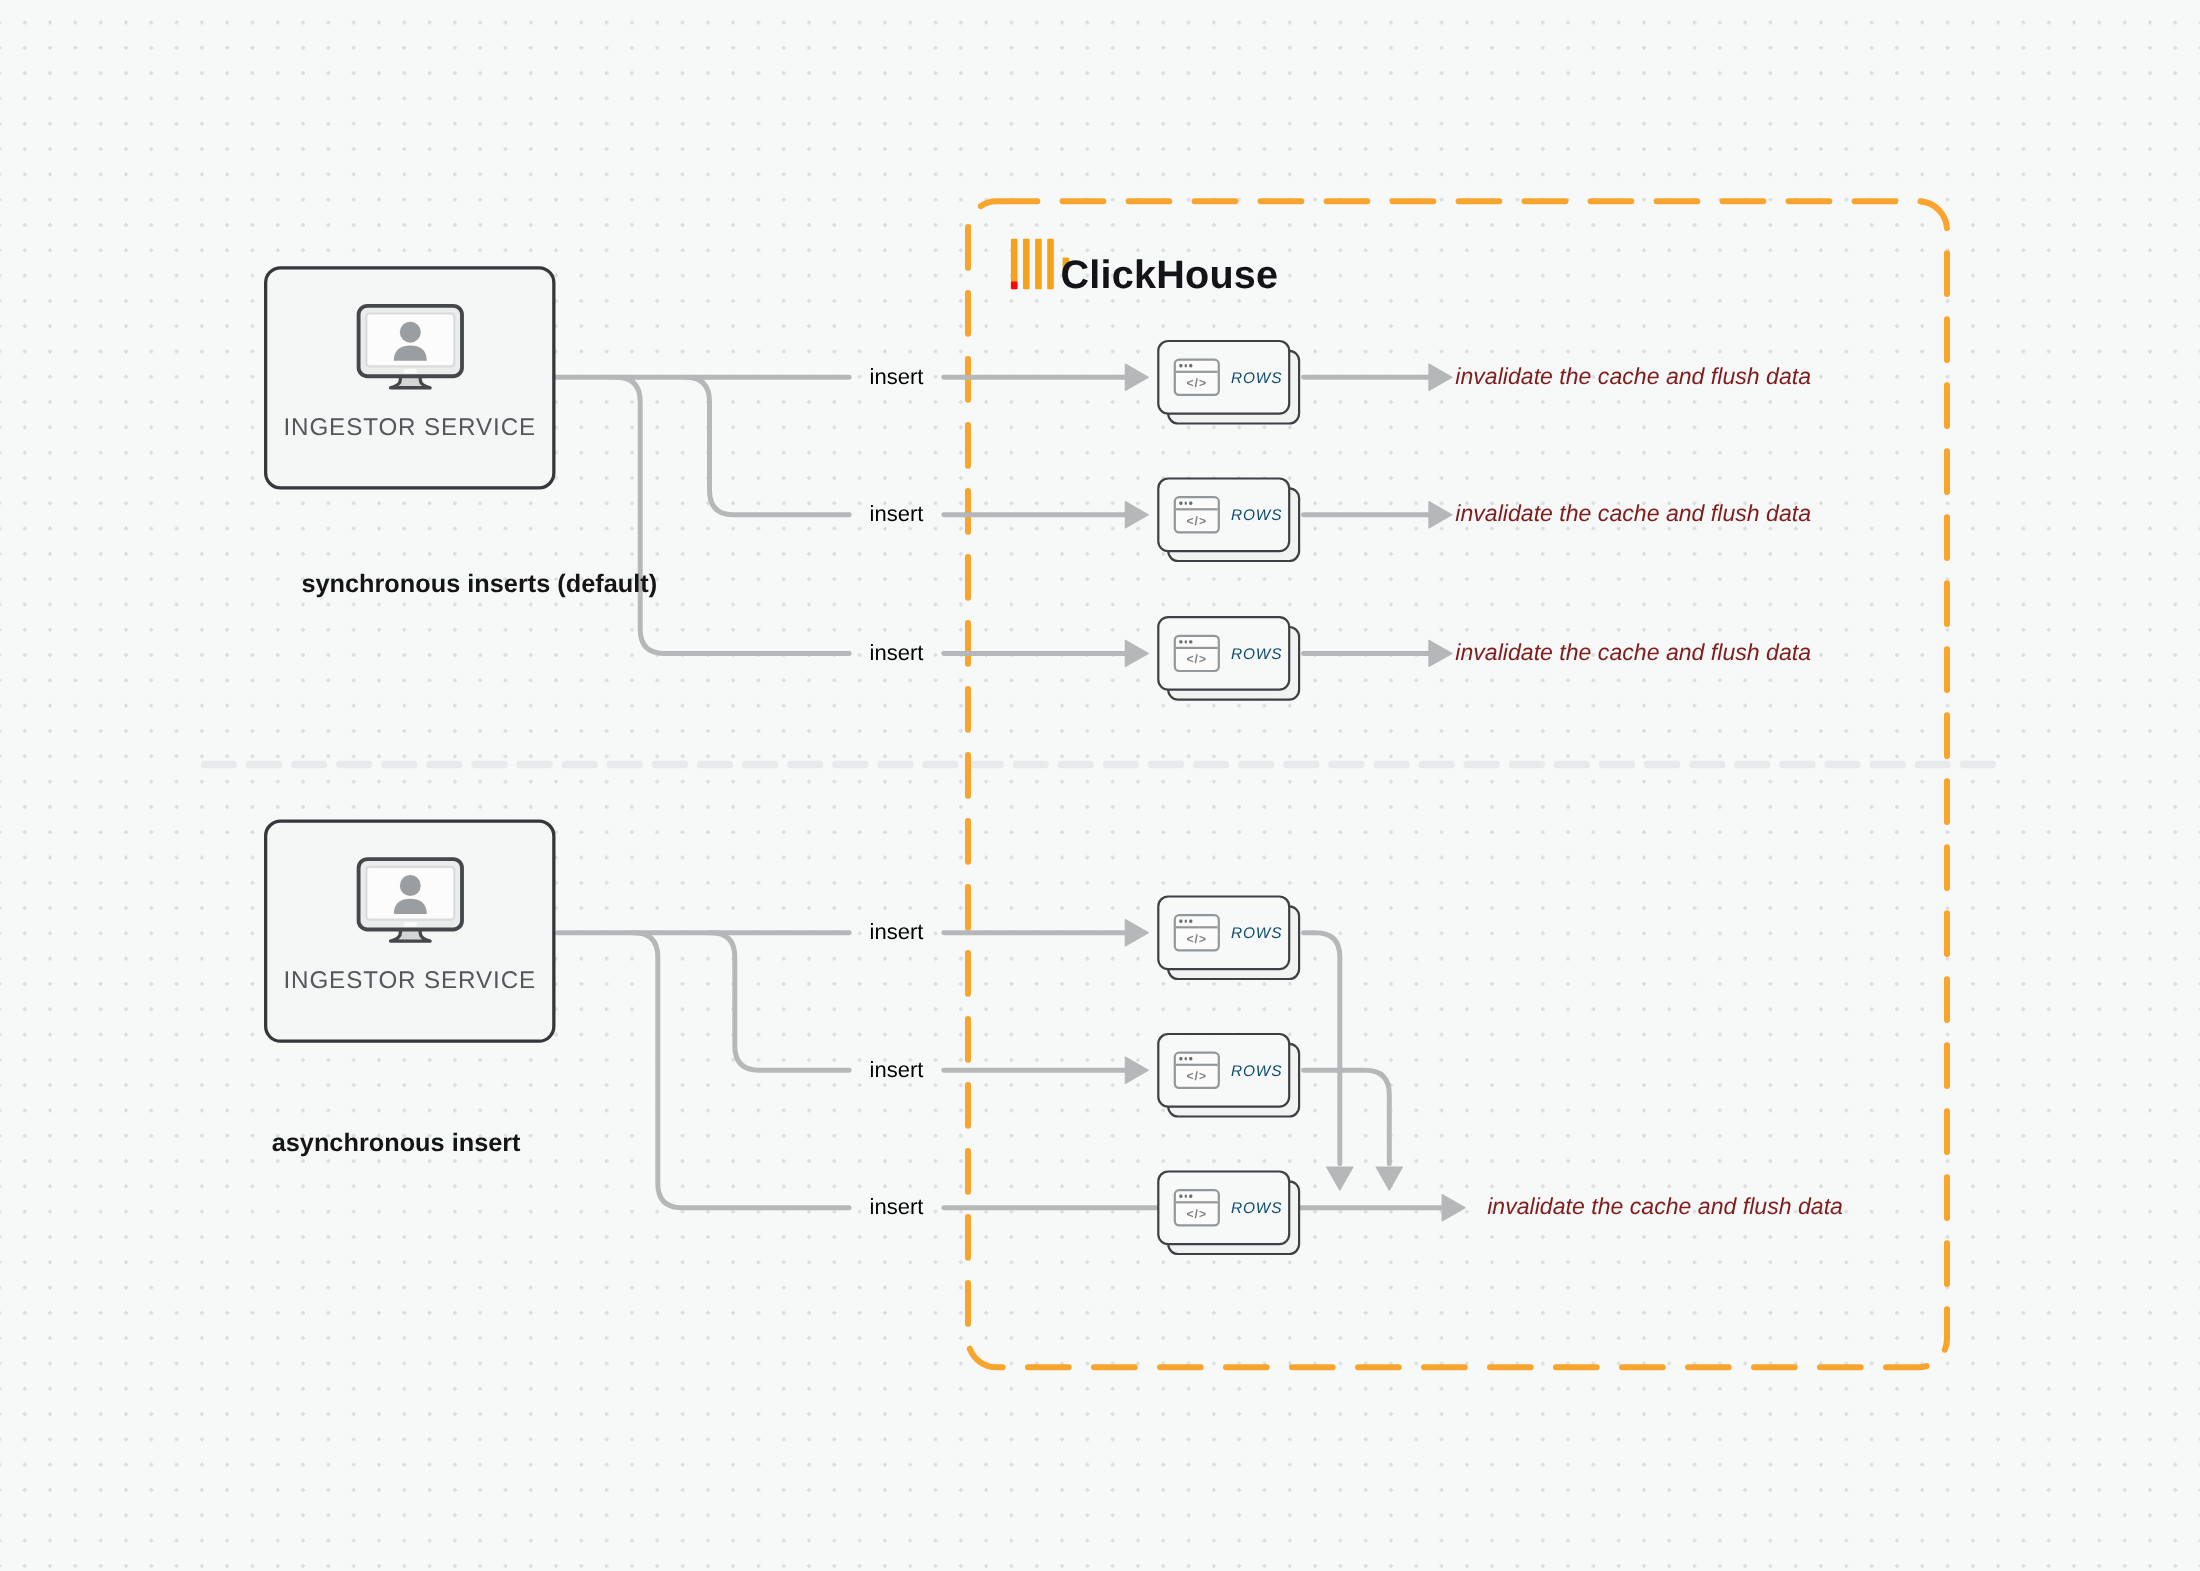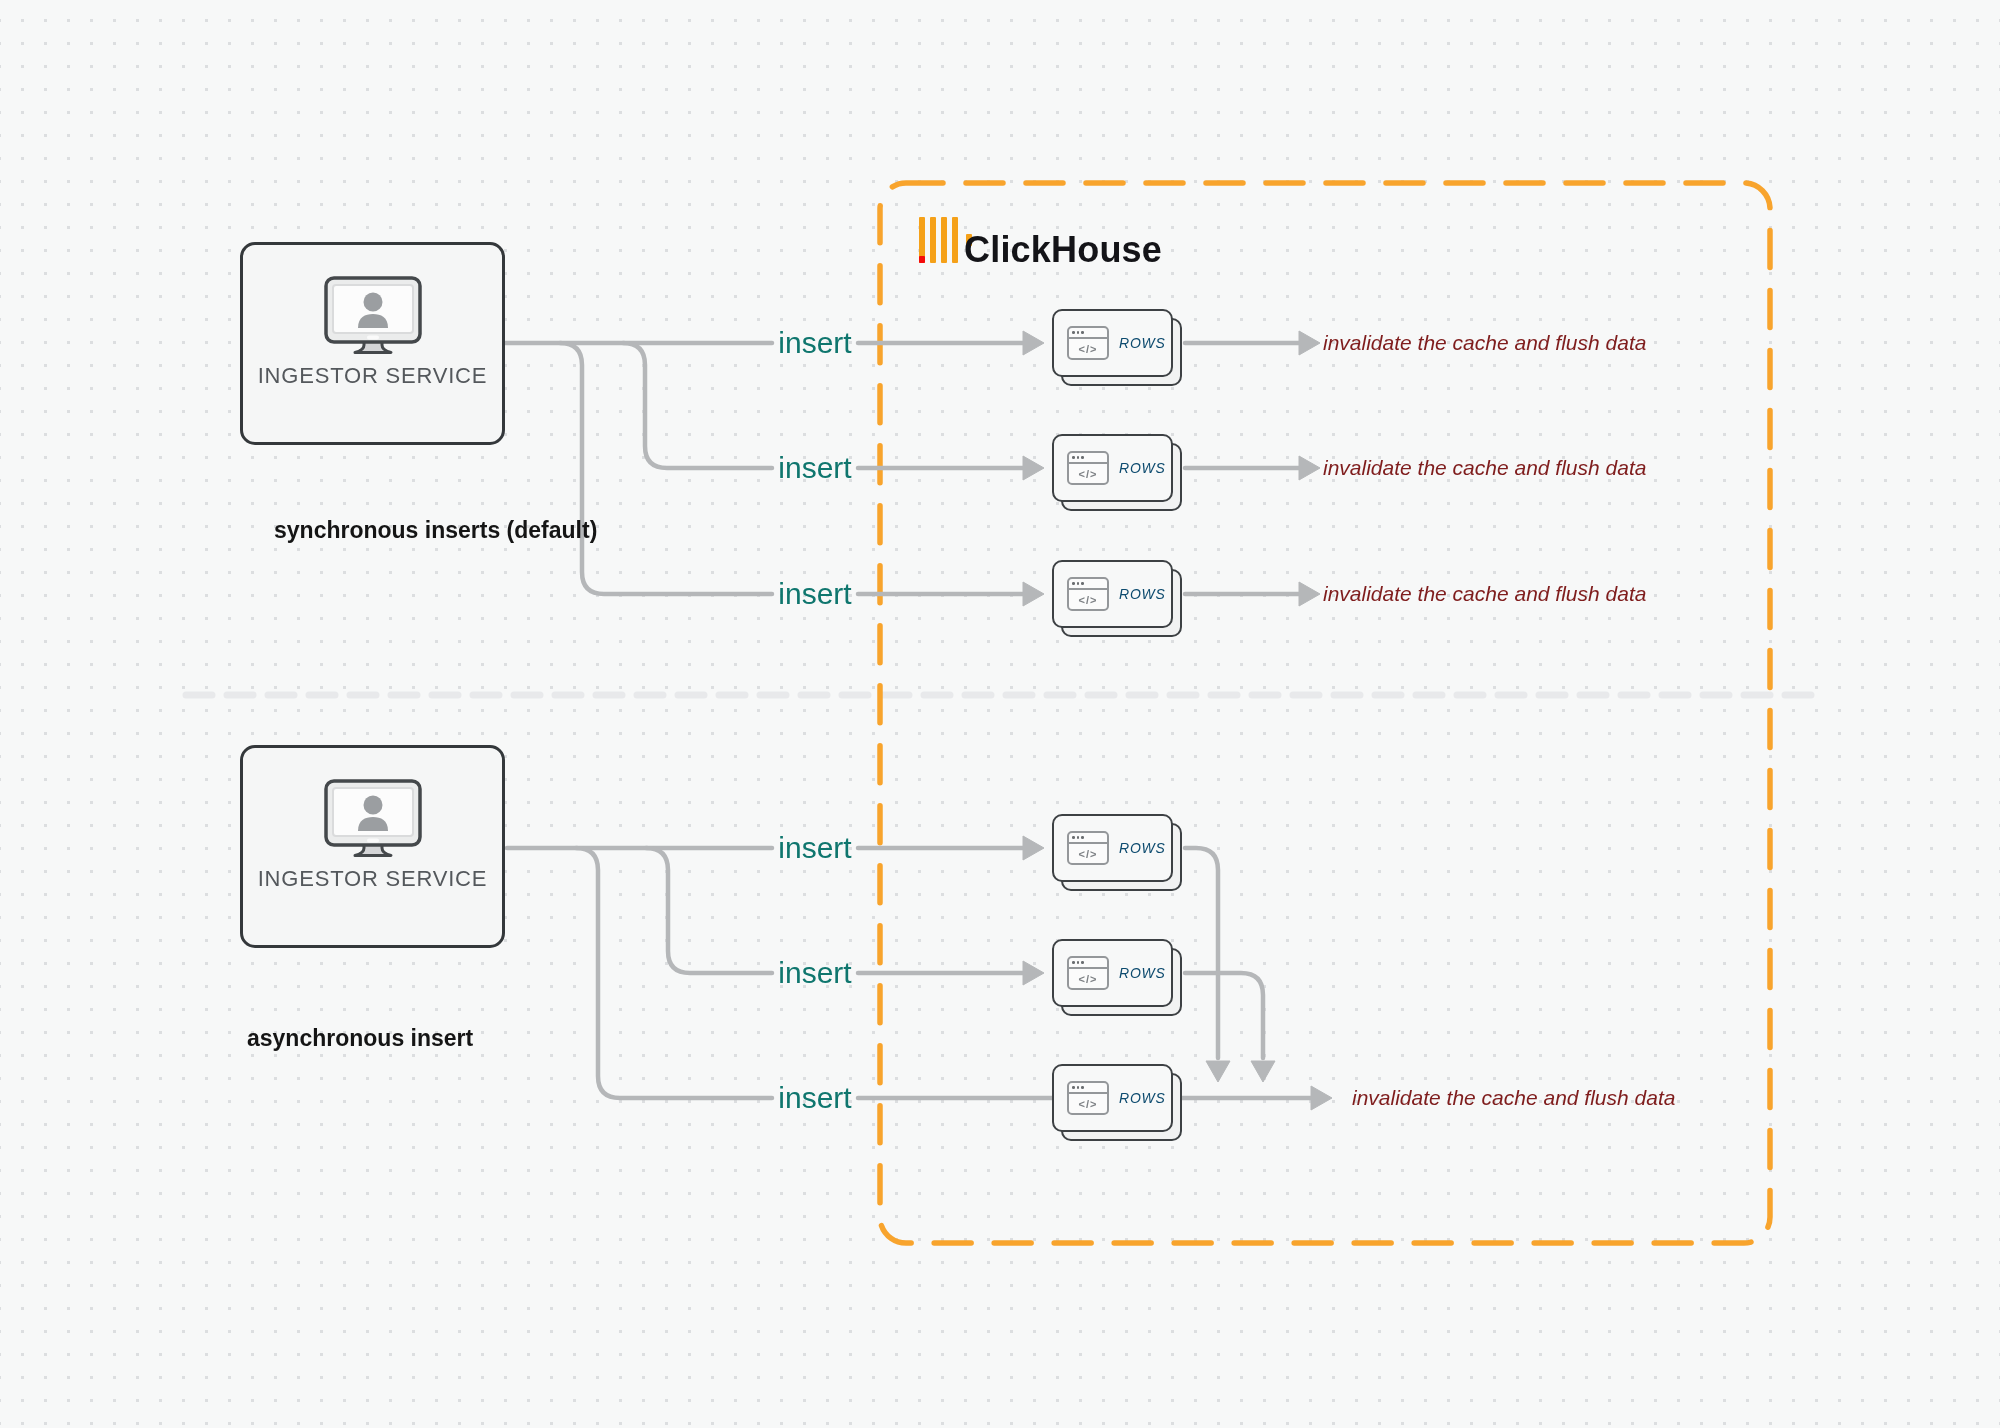--- a/index.html
+++ b/index.html
@@ -18,35 +18,35 @@
   
   .ingestor{
     position:absolute;left:240px;width:265px;height:203px;
     background:#f5f6f6;border:3.5px solid #34383b;border-radius:15px;
     box-sizing:border-box;display:flex;flex-direction:column;align-items:center;
   }
   .ingestor.sync{top:242px;}
   .ingestor.async{top:745px;}
   .monitor{margin-top:30px;}
   .ingestor-label{
-    font-size:22px;color:#54585c;letter-spacing:.8px;text-align:right;
+    margin-top:12px;font-size:22px;color:#54585c;letter-spacing:.8px;text-align:right;
   }
 
   .caption{position:absolute;font-size:23px;font-weight:bold;color:#151515;white-space:nowrap;}
   .caption.sync{left:230px;top:517px;margin-left:44px;}
   .caption.async{left:247px;top:1025px;}
 
   
   .ch-logo{position:absolute;left:918px;top:216px;}
   .ch-name{position:absolute;left:964px;top:229px;font-size:36px;font-weight:bold;color:#141418;letter-spacing:.2px;}
 
   
   .insert-label{
     position:absolute;left:770px;width:90px;text-align:center;
-    font-size:30px;color:#0f766e;line-height:28px;
+    font-size:20px;color:#000000;line-height:28px;
   }
 
   
   .result-label{
     position:absolute;font-size:21px;color:#7f1d1d;line-height:26px;white-space:nowrap;font-style:italic;
   }
 
   
   .card{position:absolute;left:1052px;width:121px;height:68px;}
   .card-back{

